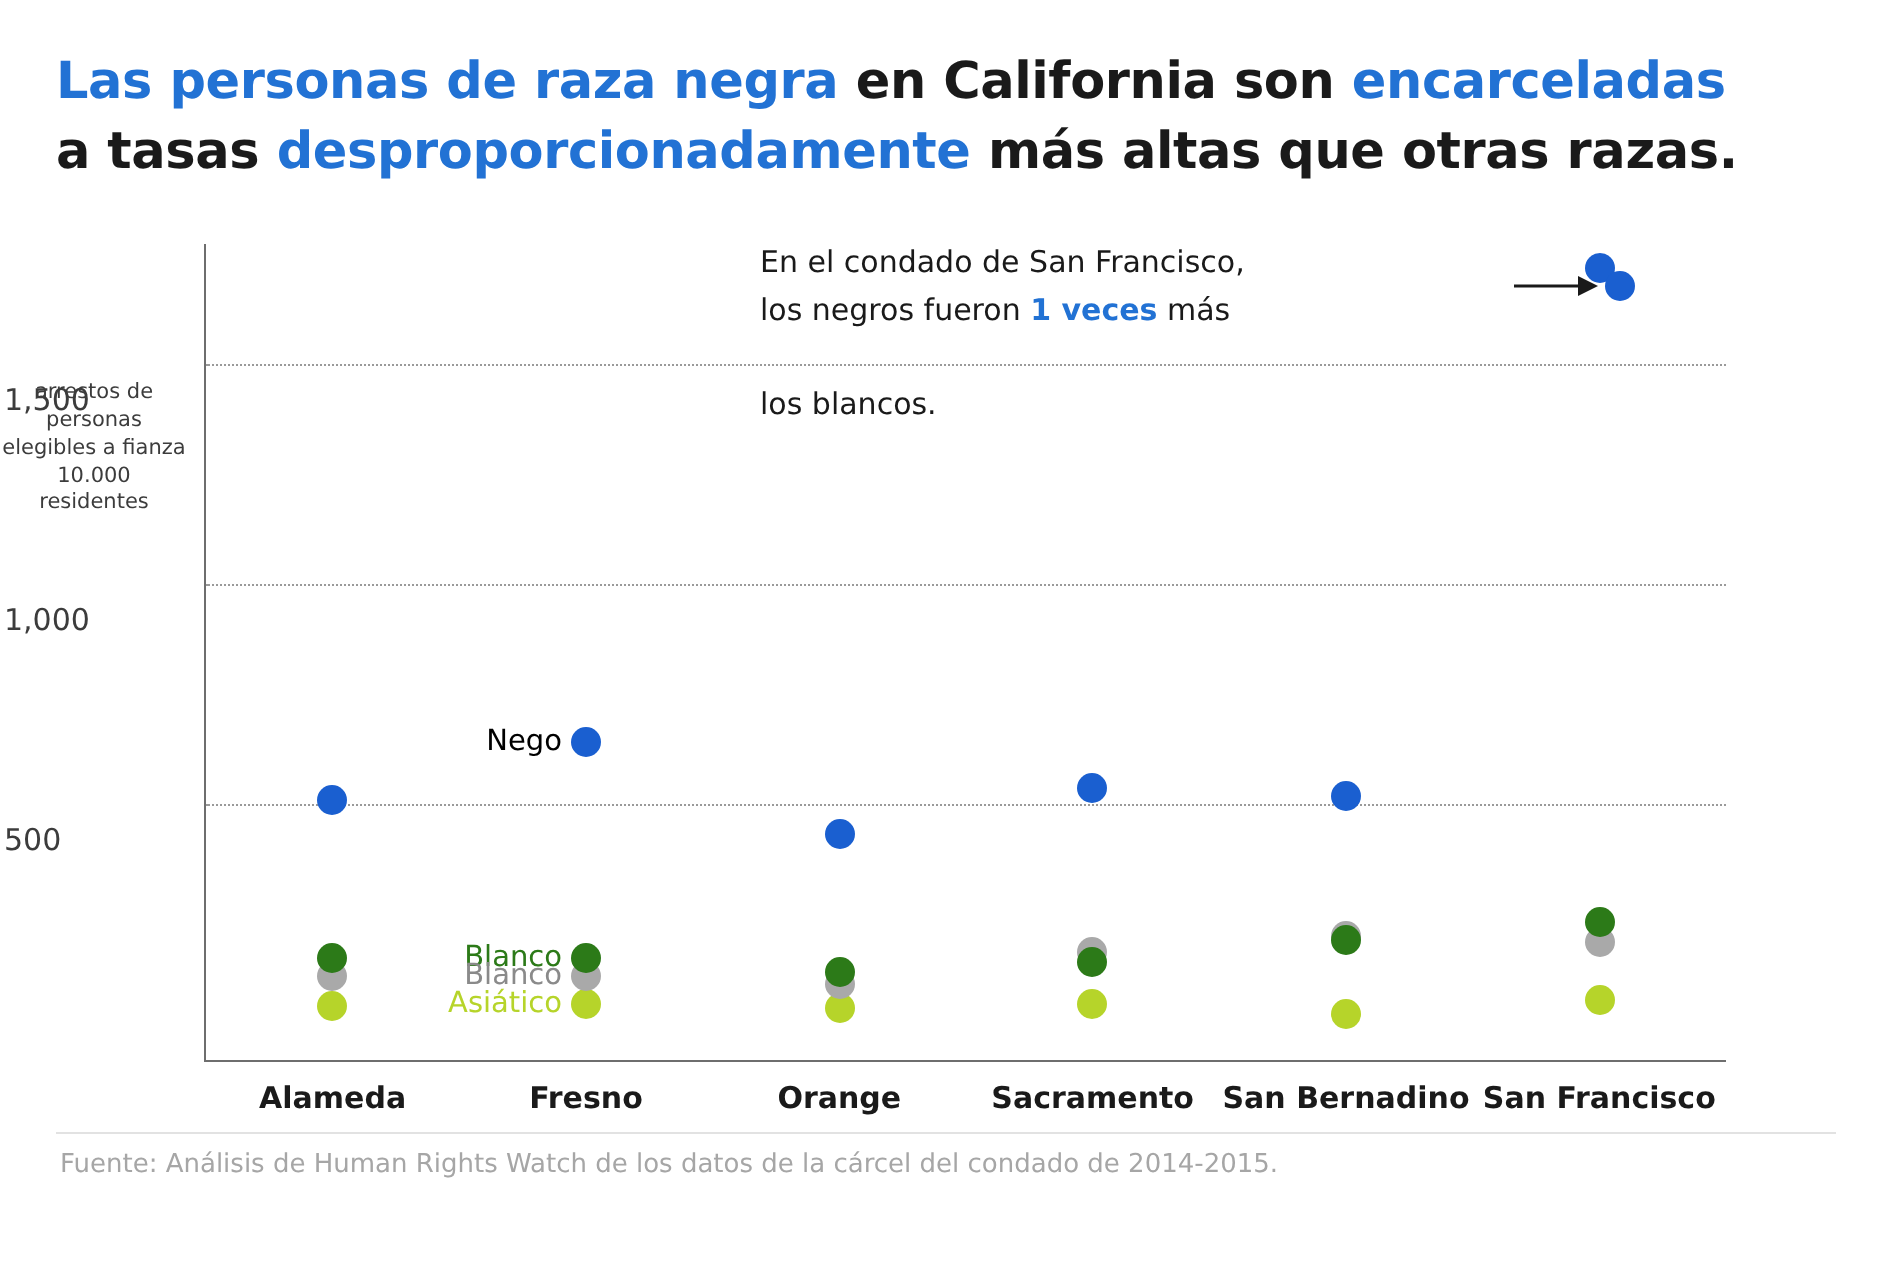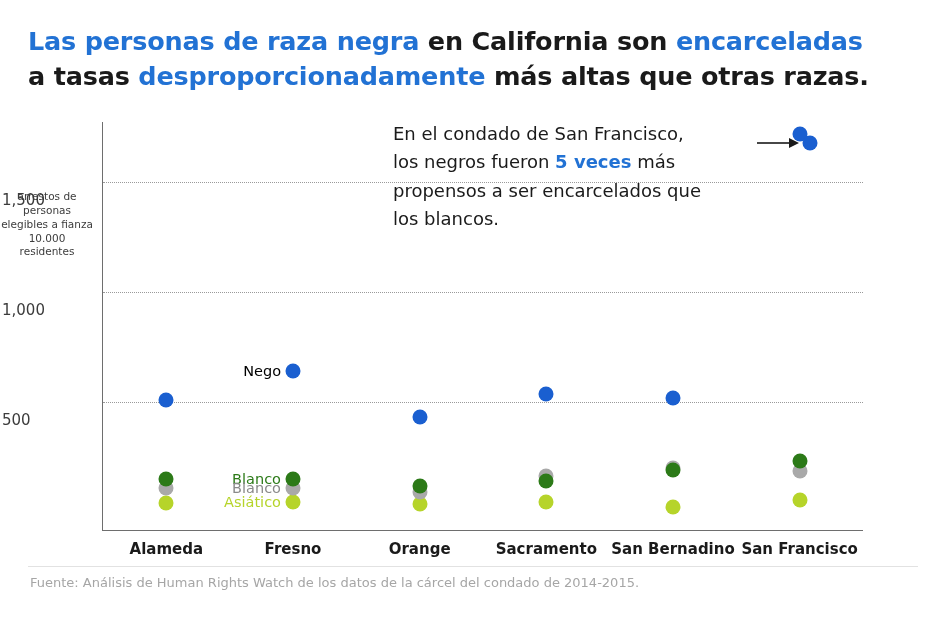--- a/index.html
+++ b/index.html
@@ -139,25 +139,25 @@
     white-space: nowrap;
     padding-right: 12px;
   }
   .key-latino   { color: #2c7a18; }
   .key-blanco   { color: #8a8a8a; }
   .key-asiatico { color: #b6d42a; }
 
   
   #annotation {
     position: absolute;
-    left: 393px;
+    left: 380px;
     top: 120px;
     width: 400px;
     font-family: "DejaVu Sans", sans-serif;
-    font-size: 18px;
+    font-size: 15px;
     line-height: 1.58;
     color: #1a1a1a;
   }
   #annotation .ann-blue { color: #2272d4; font-weight: bold; }
   #ann-arrow {
     position: absolute;
     left: 757px;
     top: 136px;
     width: 42px;
     height: 14px;
@@ -247,22 +247,22 @@
       <div class="xtick" style="left: 190px;">Fresno</div>
       <div class="xtick" style="left: 316.667px;">Orange</div>
       <div class="xtick" style="left: 443.333px;">Sacramento</div>
       <div class="xtick" style="left: 570px;">San Bernadino</div>
       <div class="xtick" style="left: 696.667px;">San Francisco</div>
     </div>
 </div>
 
 <div id="annotation">
   <span>En el condado de San Francisco, </span><br>
-  <span>los negros fueron </span><span class="ann-blue">5 veces</span><span> más</span><br>
-  <span>propensos a ser encarcelados que</span><br>
+  <span>los negros fueron </span><span class="ann-blue">1 veces</span><span> más</span><br>
+  <br>
   <span>los blancos.</span>
 </div>
 
 <svg id="ann-arrow" viewBox="0 0 42 14">
   <line x1="0" y1="7" x2="32" y2="7" stroke="#1a1a1a" stroke-width="1.6"></line>
   <polygon points="32,2 42,7 32,12" fill="#1a1a1a"></polygon>
 </svg>
 <div id="ann-target-dot" class="dot dot-negro"></div>
 
 <div id="footer-rule"></div>

